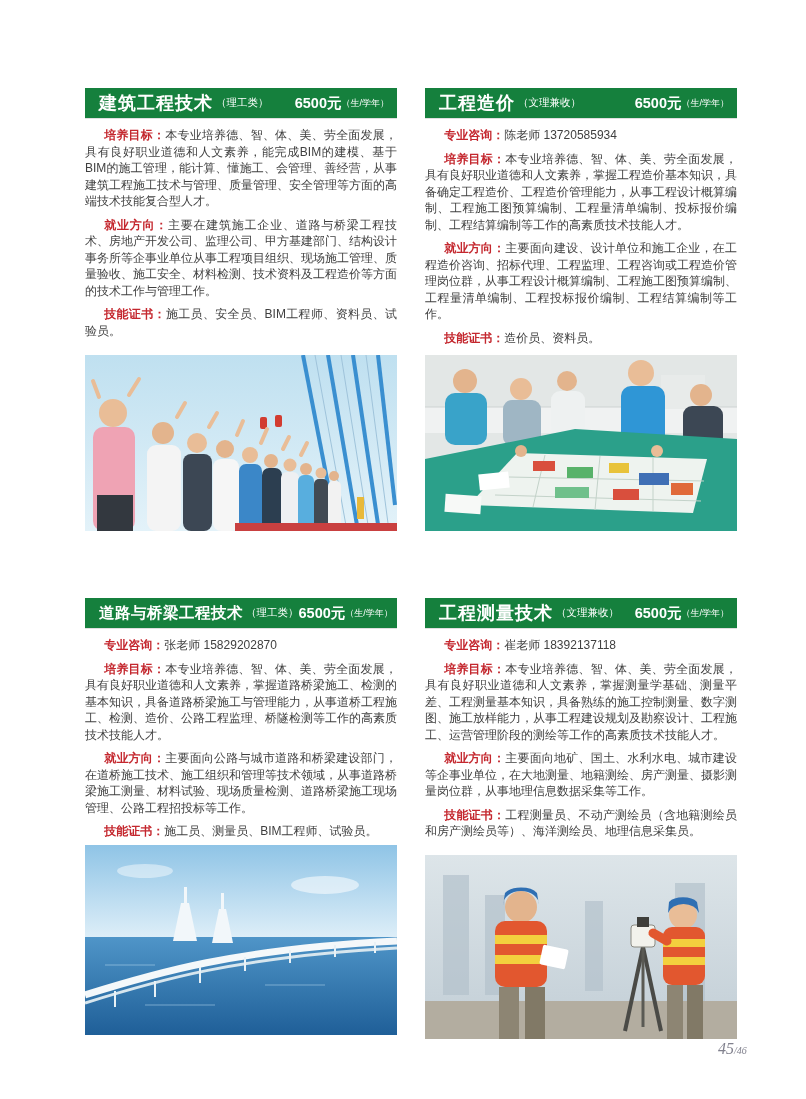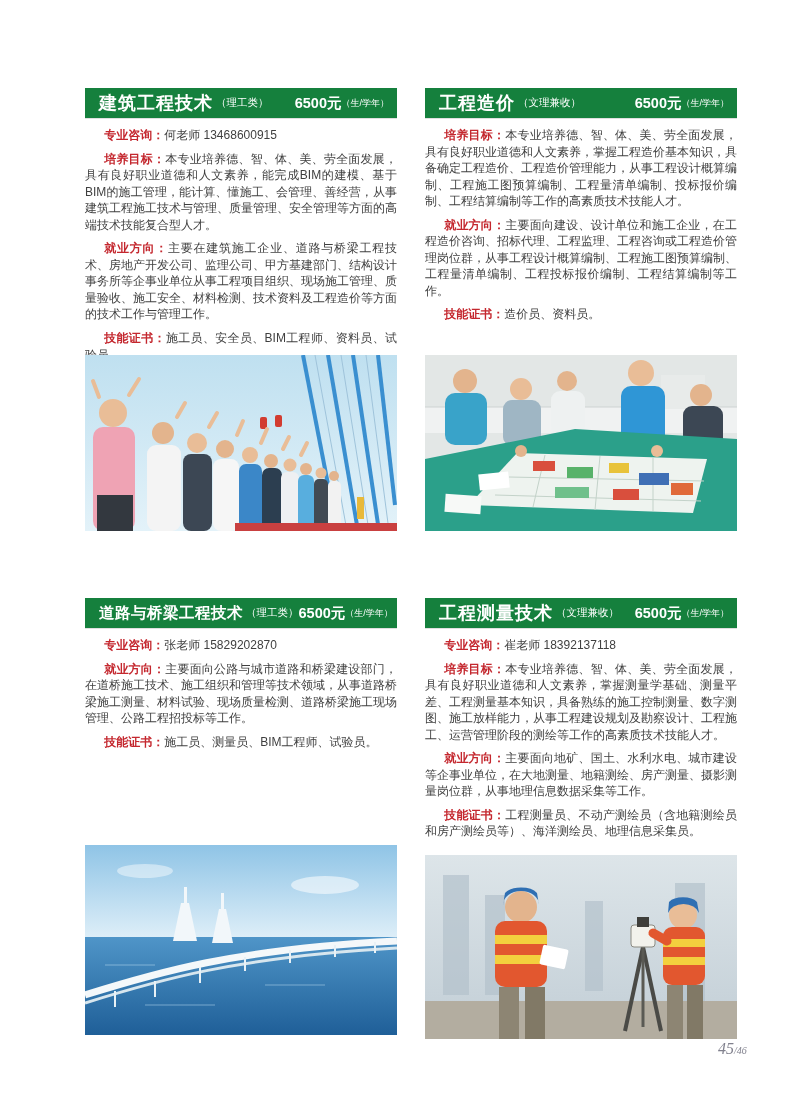--- a/index.html
+++ b/index.html
@@ -45,21 +45,20 @@
 <body>
 
 <section class="program" style="left:85px; top:88px;">
   <header class="banner">
     <span class="p-name">建筑工程技术</span>
     <span class="p-cat">（理工类）</span>
     <span class="p-price">6500元</span>
     <span class="p-unit">（生/学年）</span>
   </header>
   <div class="text-area">
-    <p class="para"><span class="label">专业咨询：</span><span>何老师 13468600915</span></p>
     <p class="para"><span class="label">培养目标：</span><span>本专业培养德、智、体、美、劳全面发展，具有良好职业道德和人文素养，能完成BIM的建模、基于BIM的施工管理，能计算、懂施工、会管理、善经营，从事建筑工程施工技术与管理、质量管理、安全管理等方面的高端技术技能复合型人才。</span></p>
     <p class="para"><span class="label">就业方向：</span><span>主要在建筑施工企业、道路与桥梁工程技术、房地产开发公司、监理公司、甲方基建部门、结构设计事务所等企事业单位从事工程项目组织、现场施工管理、质量验收、施工安全、材料检测、技术资料及工程造价等方面的技术工作与管理工作。</span></p>
     <p class="para"><span class="label">技能证书：</span><span>施工员、安全员、BIM工程师、资料员、试验员。</span></p>
   </div>
   <div class="photo" style="top:267px; height:176px;">
     <svg viewBox="0 0 312 176">
       <defs>
         <linearGradient id="sky1" x1="0" y1="0" x2="0" y2="1">
           <stop offset="0" stop-color="#bfe0f0"></stop>
             <stop offset="1" stop-color="#e3f2f9"></stop>
@@ -147,20 +146,21 @@
 </section>
 
 <section class="program" style="left:425px; top:88px;">
   <header class="banner">
     <span class="p-name">工程造价</span>
     <span class="p-cat">（文理兼收）</span>
     <span class="p-price">6500元</span>
     <span class="p-unit">（生/学年）</span>
   </header>
   <div class="text-area">
+    <p class="para"><span class="label">专业咨询：</span><span>陈老师 13720585934</span></p>
     <p class="para"><span class="label">培养目标：</span><span>本专业培养德、智、体、美、劳全面发展，具有良好职业道德和人文素养，掌握工程造价基本知识，具备确定工程造价、工程造价管理能力，从事工程设计概算编制、工程施工图预算编制、工程量清单编制、投标报价编制、工程结算编制等工作的高素质技术技能人才。</span></p>
     <p class="para"><span class="label">就业方向：</span><span>主要面向建设、设计单位和施工企业，在工程造价咨询、招标代理、工程监理、工程咨询或工程造价管理岗位群，从事工程设计概算编制、工程施工图预算编制、工程量清单编制、工程投标报价编制、工程结算编制等工作。</span></p>
     <p class="para"><span class="label">技能证书：</span><span>造价员、资料员。</span></p>
   </div>
   <div class="photo" style="top:267px; height:176px;">
     <svg viewBox="0 0 312 176">
       <rect width="312" height="176" fill="#e3e7e6"></rect>
       <g>
         <rect x="0" y="52" width="312" height="26" fill="#f0f2f2"></rect>
         <line x1="0" y1="52" x2="312" y2="52" stroke="#cdd2d2" stroke-width="1"></line>
@@ -218,20 +218,21 @@
 
 <section class="program" style="left:85px; top:598px;">
   <header class="banner long">
     <span class="p-name">道路与桥梁工程技术</span>
     <span class="p-cat">（理工类）</span>
     <span class="p-price">6500元</span>
     <span class="p-unit">（生/学年）</span>
   </header>
   <div class="text-area">
     <p class="para"><span class="label">专业咨询：</span><span>张老师 15829202870</span></p>
+    <p class="para"><span class="label">培养目标：</span><span>本专业培养德、智、体、美、劳全面发展，具有良好职业道德和人文素养，掌握道路桥梁施工、检测的基本知识，具备道路桥梁施工与管理能力，从事道桥工程施工、检测、造价、公路工程监理、桥隧检测等工作的高素质技术技能人才。</span></p>
     <p class="para"><span class="label">就业方向：</span><span>主要面向公路与城市道路和桥梁建设部门，在道桥施工技术、施工组织和管理等技术领域，从事道路桥梁施工测量、材料试验、现场质量检测、道路桥梁施工现场管理、公路工程招投标等工作。</span></p>
     <p class="para"><span class="label">技能证书：</span><span>施工员、测量员、BIM工程师、试验员。</span></p>
   </div>
   <div class="photo" style="top:247px; height:190px;">
     <svg viewBox="0 0 312 190">
       <defs>
         <linearGradient id="sky3" x1="0" y1="0" x2="0" y2="1">
           <stop offset="0" stop-color="#8fc4e6"></stop>
             <stop offset="1" stop-color="#ddeef8"></stop>
         </linearGradient>

